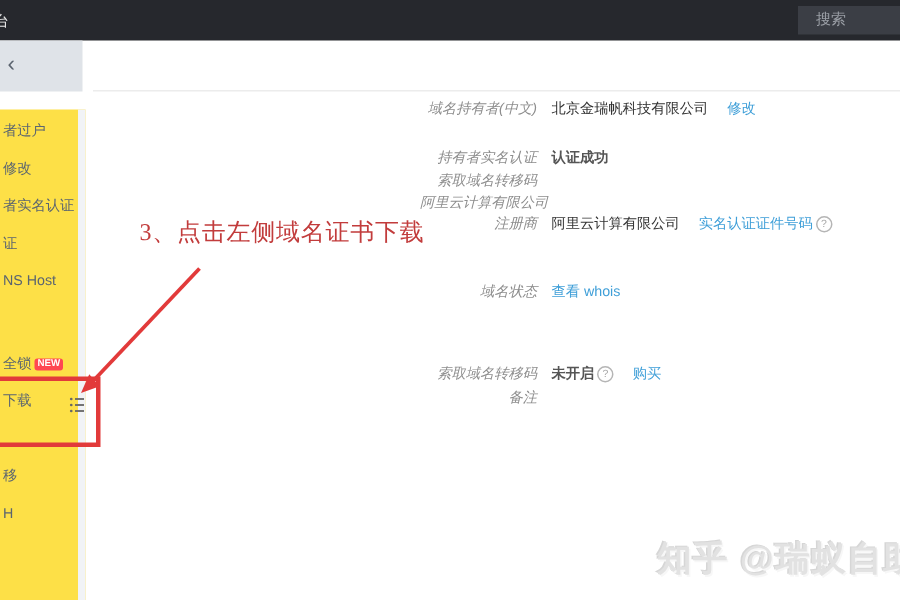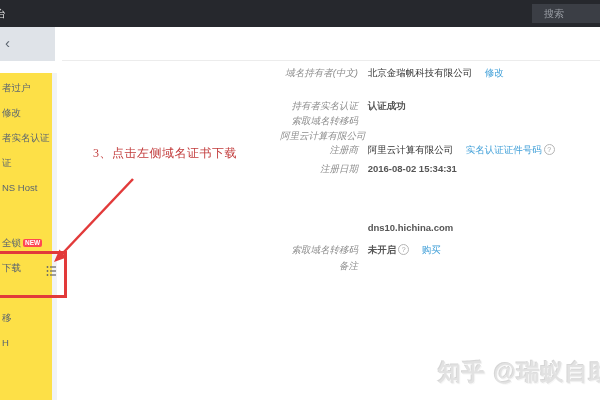--- a/index.html
+++ b/index.html
@@ -31,21 +31,21 @@
   .badge-new{
     display:inline-block;background:#ff4752;color:#fff;font-size:6.5px;font-weight:bold;
     padding:0 2px;border-radius:2px;margin-left:2px;vertical-align:1px;line-height:8px;
   }
   .cert-icon{position:absolute;left:46px;top:190px;}
   
   .red-box{position:absolute;left:-5px;top:251px;width:66px;height:41px;border:3px solid #e23a3a;z-index:6;background:transparent;}
   .annot-svg{position:absolute;left:0;top:0;width:600px;height:400px;pointer-events:none;z-index:7;}
   .annotation-text{
     position:absolute;left:93px;top:145px;font-family:"Liberation Serif",serif;
-    font-size:12px;color:#c23c3c;white-space:nowrap;letter-spacing:0.5px;z-index:7;
+    font-size:16px;color:#c23c3c;white-space:nowrap;letter-spacing:0.5px;z-index:7;
   }
   
   .row{position:absolute;left:280px;white-space:nowrap;font-size:9.5px;line-height:12px;}
   .lbl{display:inline-block;width:78px;text-align:right;color:#8d8d8d;font-style:italic;}
   .val{color:#555;margin-left:7px;font-weight:bold;}
   .val.strong{color:#333;font-weight:400;}
   .lnk{color:#3f9fd8;margin-left:10px;cursor:pointer;}
   .lnk.tight{margin-left:7px;}
   .muted{color:#9d9d9d;margin-left:9px;}
   .help{
@@ -122,32 +122,28 @@
   <div class="row" style="top:130px">
     <span class="lbl">阿里云计算有限公司</span>
   </div>
 
   <div class="row" style="top:144px">
     <span class="lbl">注册商</span>
     <span class="val strong">阿里云计算有限公司</span>
     <span class="lnk">实名认证证件号码</span><span class="help">?</span>
   </div>
 
-  <div class="row" style="top:163px">
-    <span class="lbl">注册日期</span>
-    <span class="val">2016-08-02 15:34:31</span>
+
+
+  <div class="row" style="top:189px">
+    <span class="lbl">域名状态</span>
+    <span class="lnk tight">查看 whois</span>
   </div>
 
 
-
-
-  <div class="row" style="top:222px">
-    <span class="lbl"></span>
-    <span class="val">dns10.hichina.com</span>
-  </div>
 
   <div class="row" style="top:244px">
     <span class="lbl">索取域名转移码</span>
     <span class="val">未开启</span><span class="help">?</span>
     <span class="lnk">购买</span>
   </div>
 
 
   <div class="row" style="top:260px">
     <span class="lbl">备注</span>

